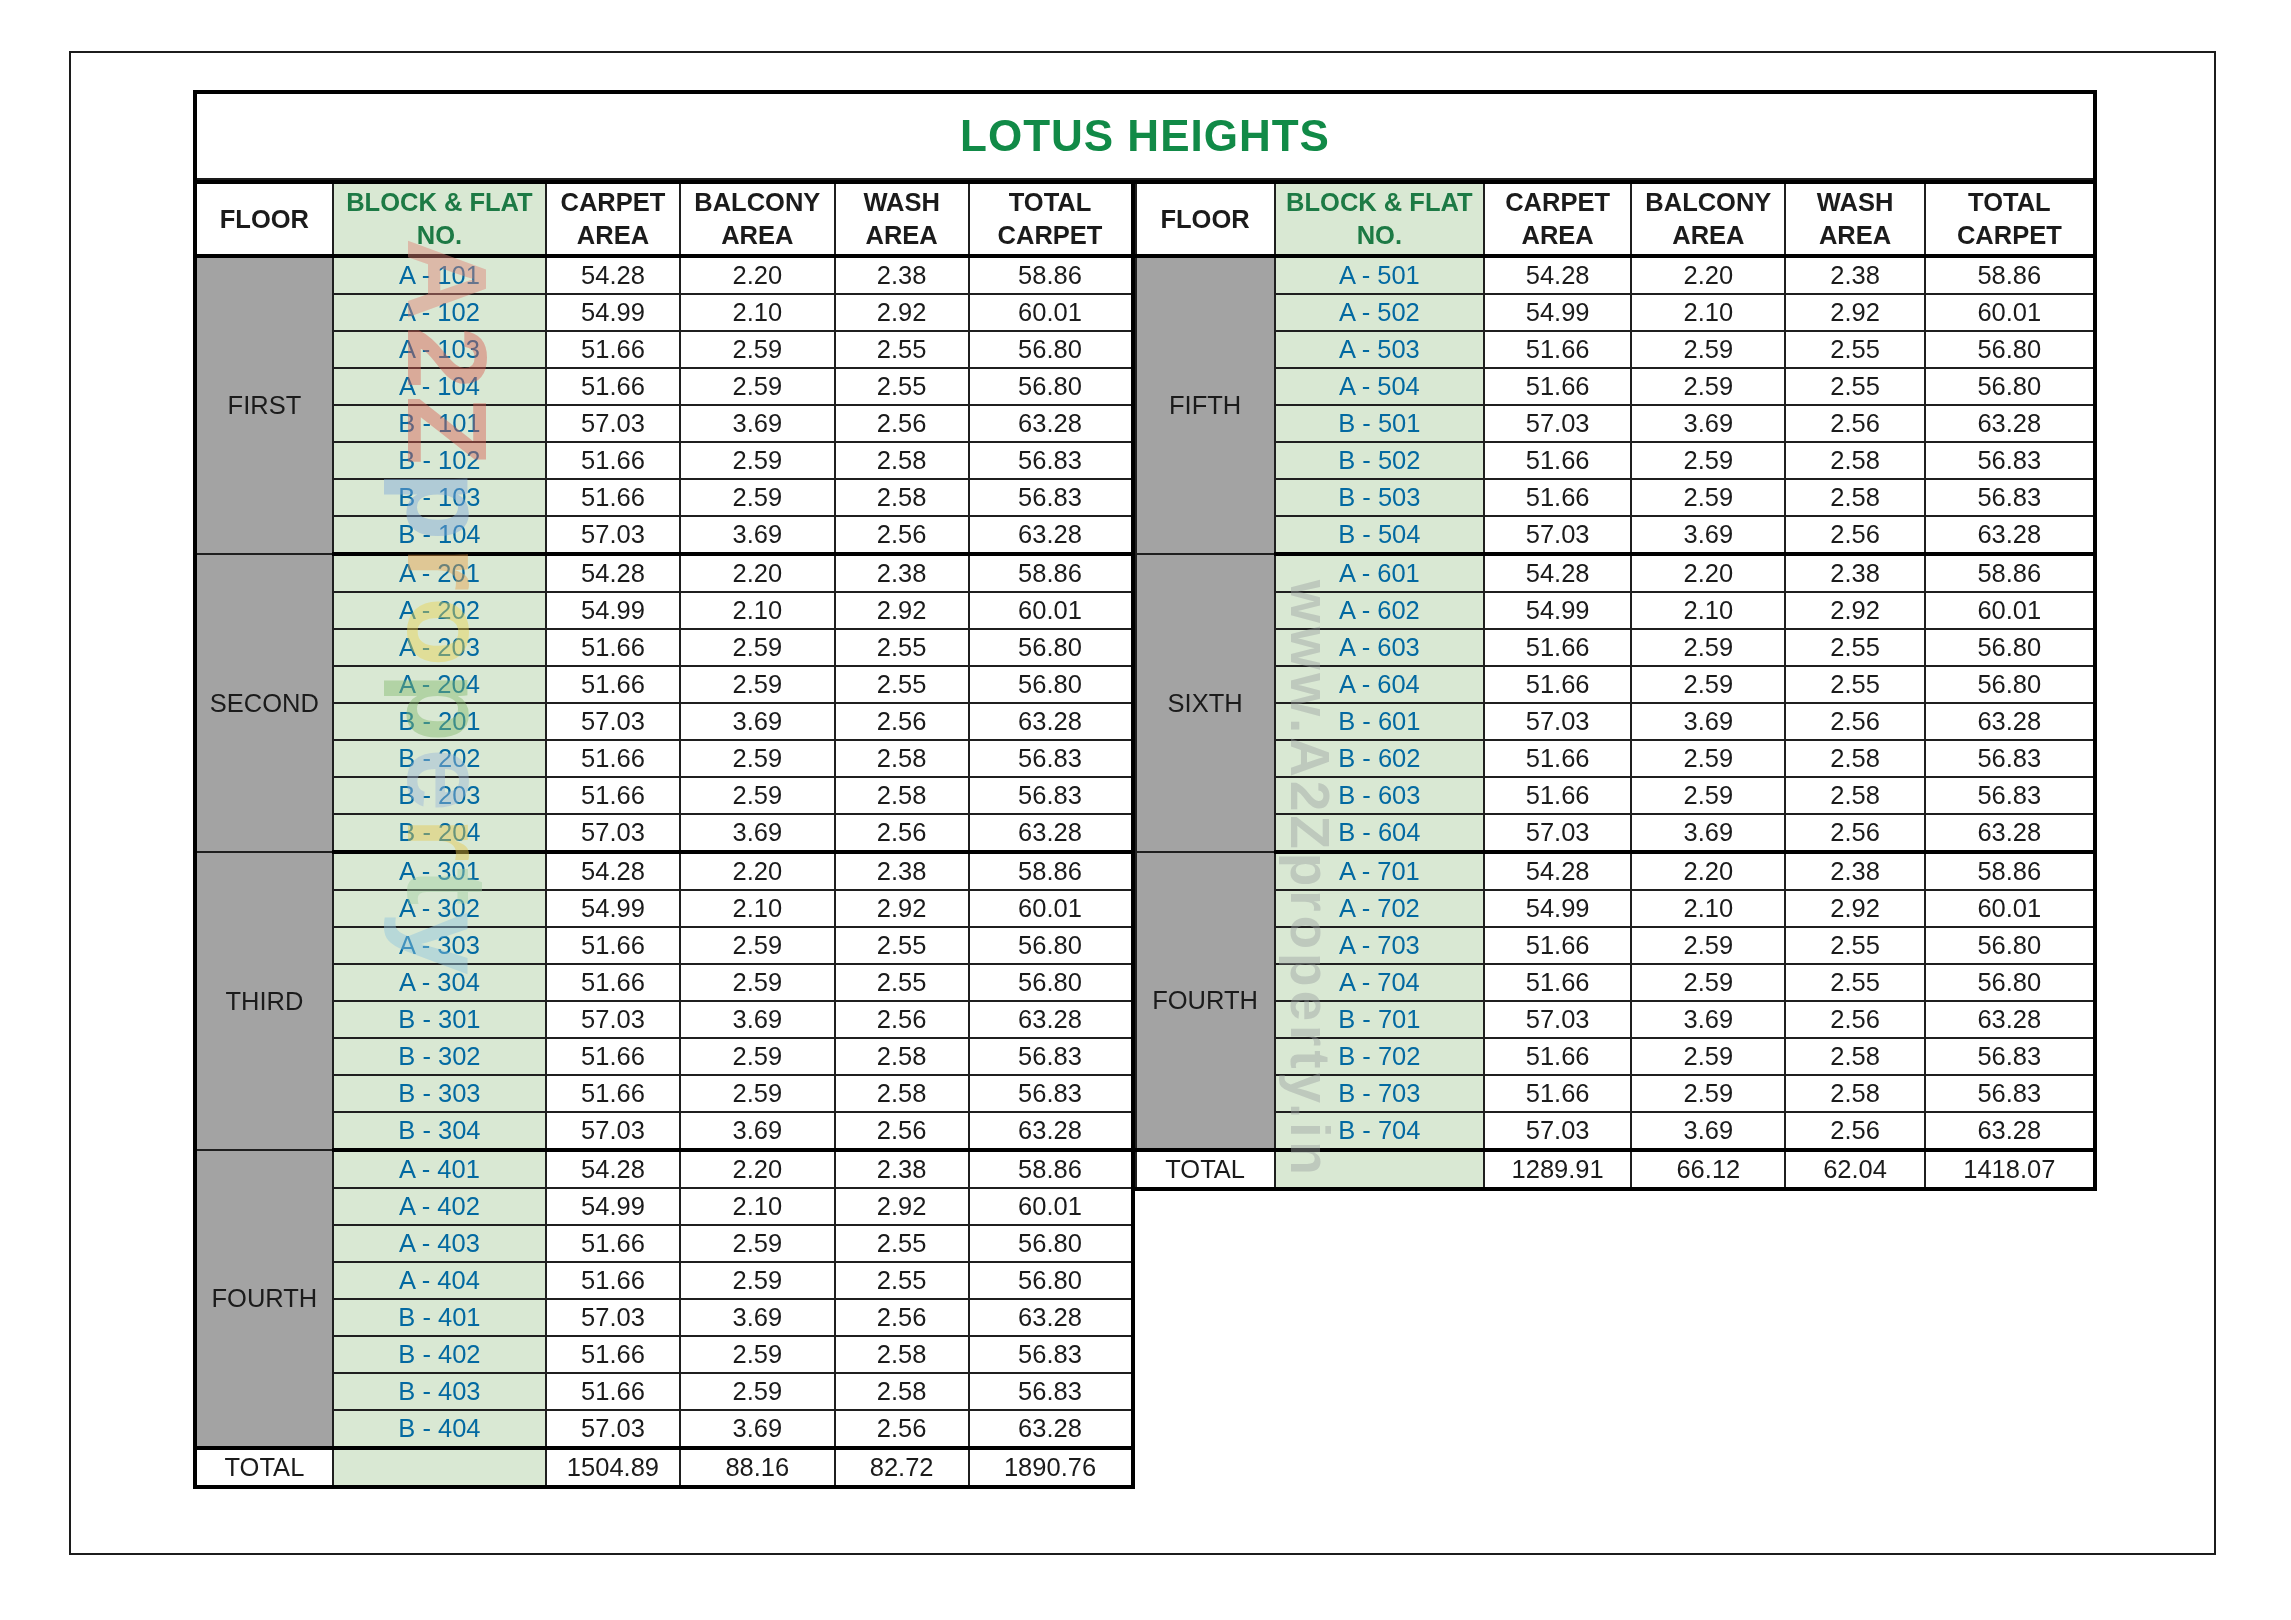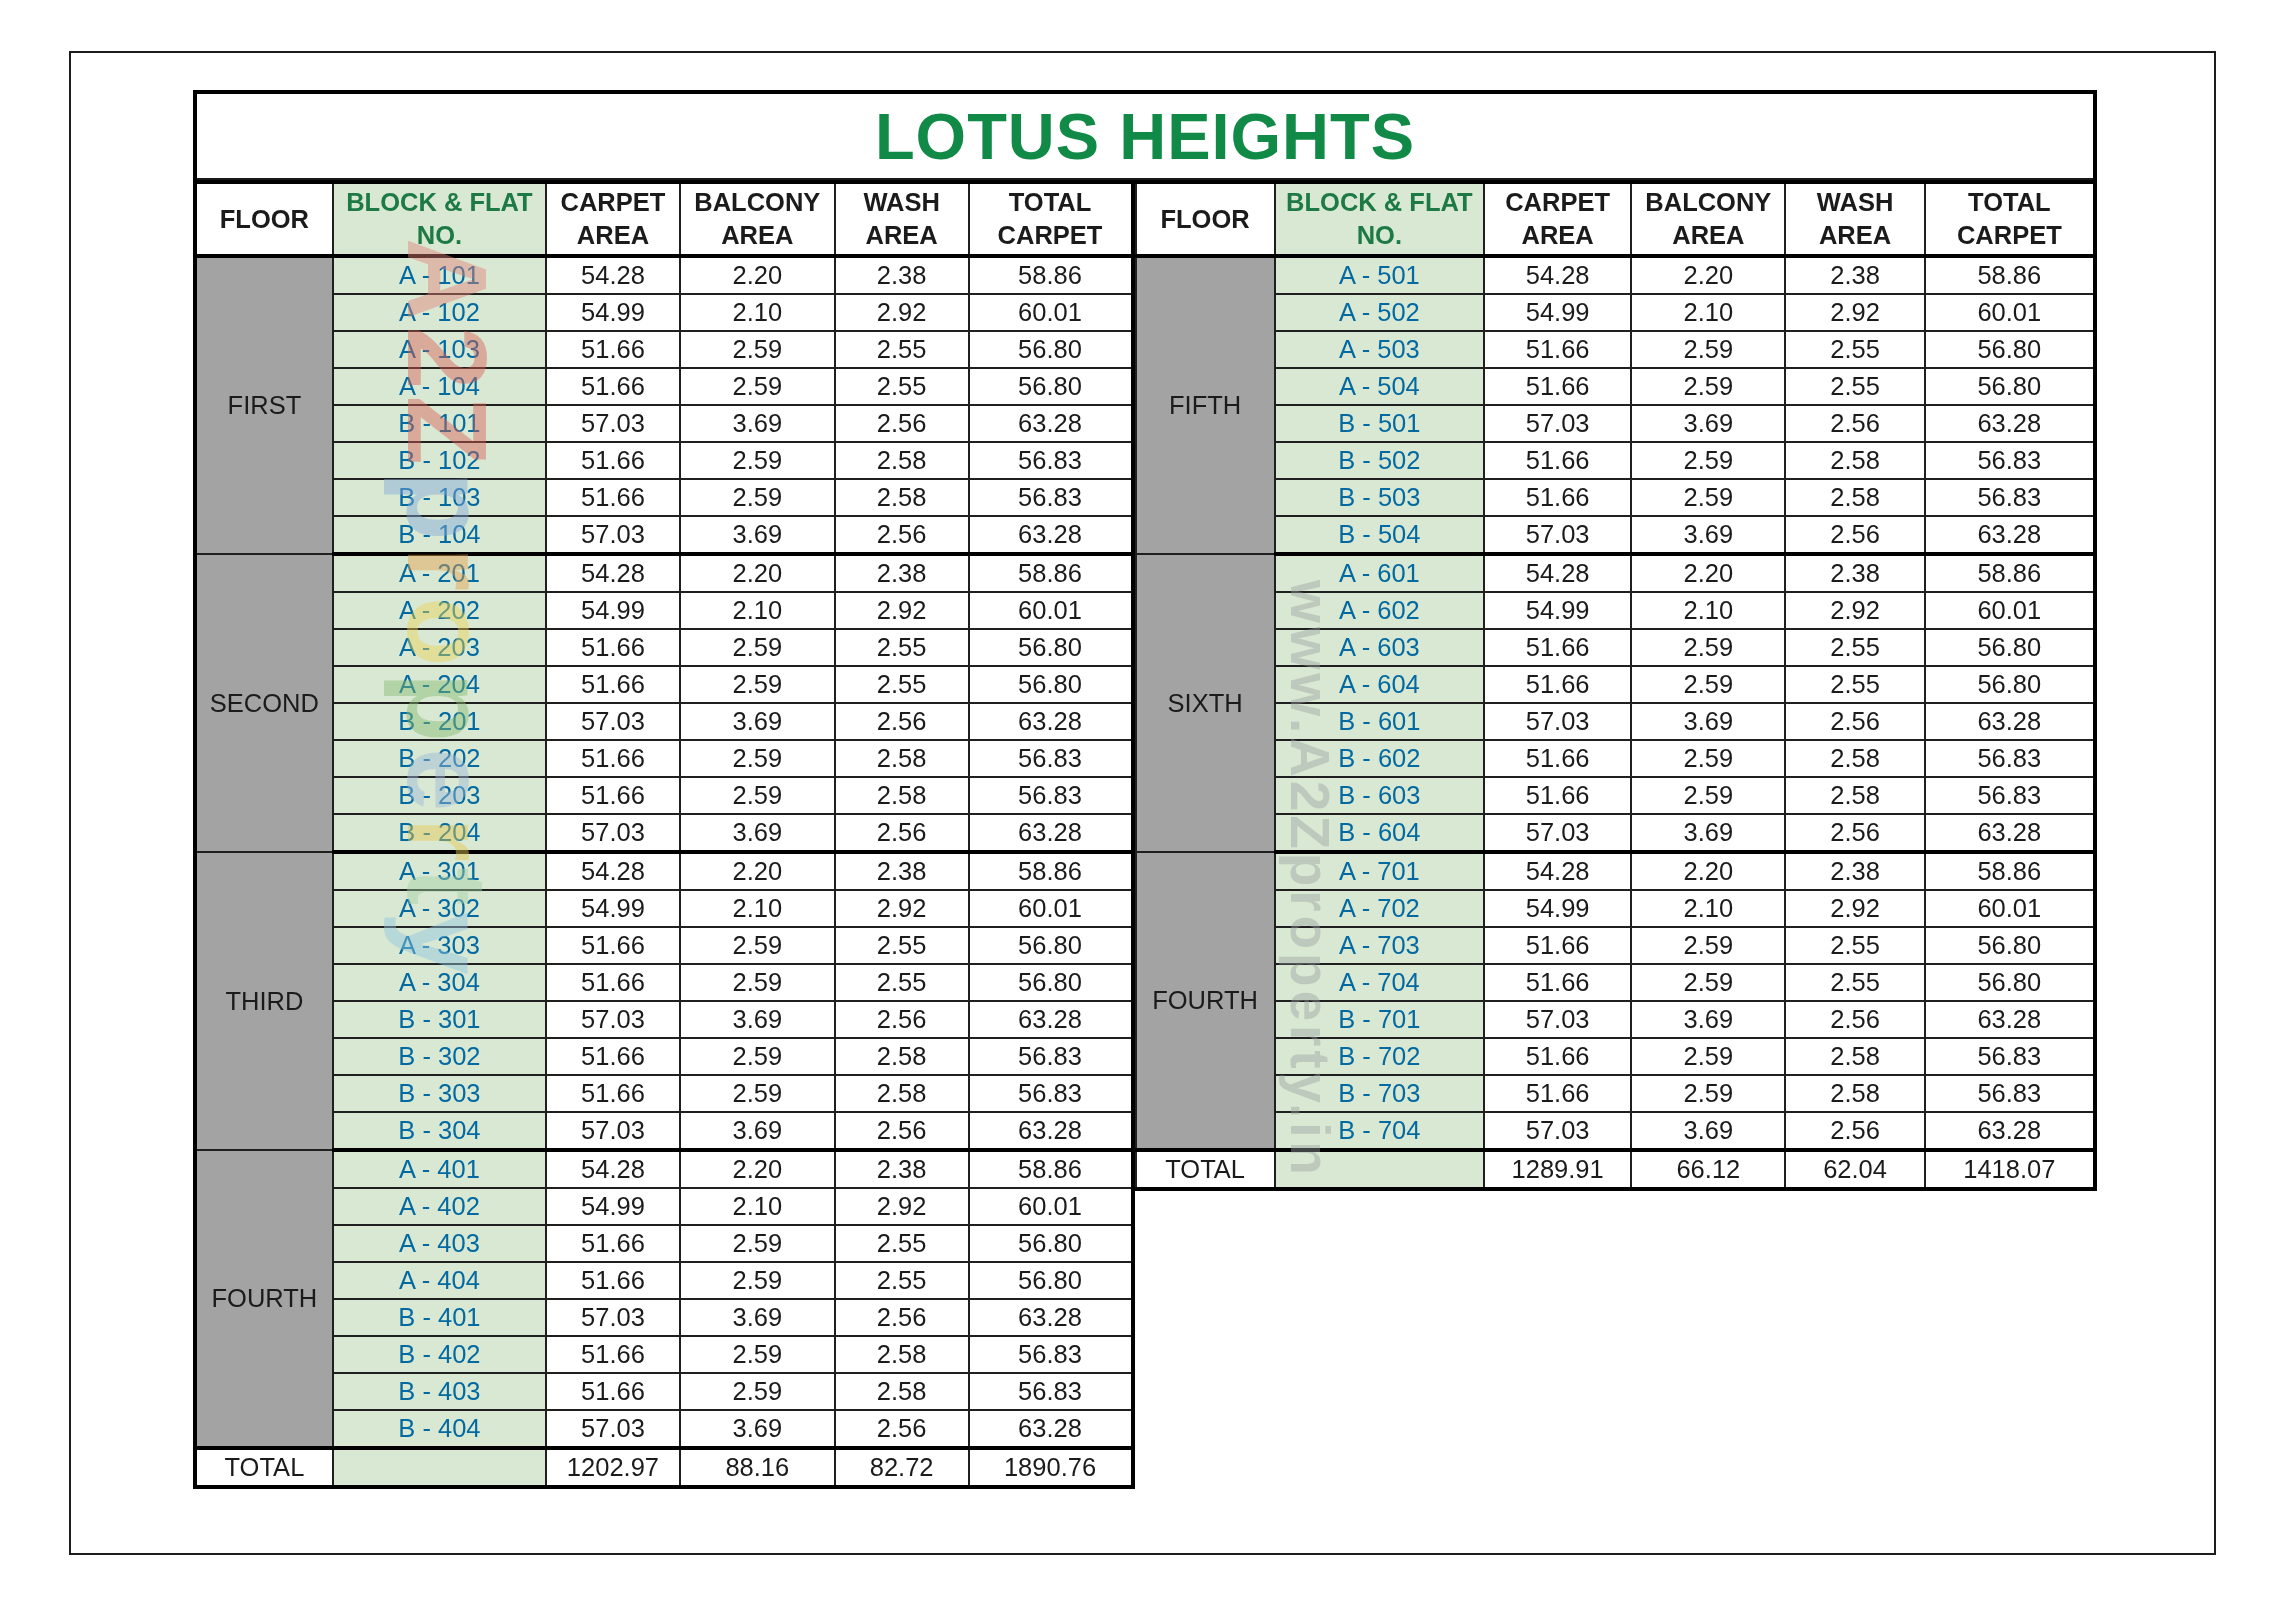--- a/index.html
+++ b/index.html
@@ -33,21 +33,21 @@
     border: 4.9px solid #000;
     border-bottom: none;
     box-sizing: border-box;
     background: #fff;
   }
   .title {
     height: 84px;
     display: flex;
     align-items: center;
     justify-content: center;
-    font-size: 65px;
+    font-size: 44px;
     font-weight: 700;
     letter-spacing: 1px;
     color: #118a47;
     border-bottom: 2px solid #1a1a1a;
   }
   .subtitle {
     height: 31px;
     display: flex;
     align-items: center;
     justify-content: center;
@@ -396,21 +396,21 @@
           <tr class="group-end">
             <td class="flat">B - 404</td>
             <td>57.03</td>
             <td>3.69</td>
             <td>2.56</td>
             <td>63.28</td>
           </tr>
           <tr class="total-row">
             <td>TOTAL</td>
             <td class="flat"></td>
-            <td>1202.97</td>
+            <td>1504.89</td>
             <td>88.16</td>
             <td>82.72</td>
             <td>1890.76</td>
           </tr>
         </tbody>
       </table>
     <table class="flat-table right" id="table-right">
         <colgroup>
           <col style="width: 139px;">
           <col style="width: 209px;">

